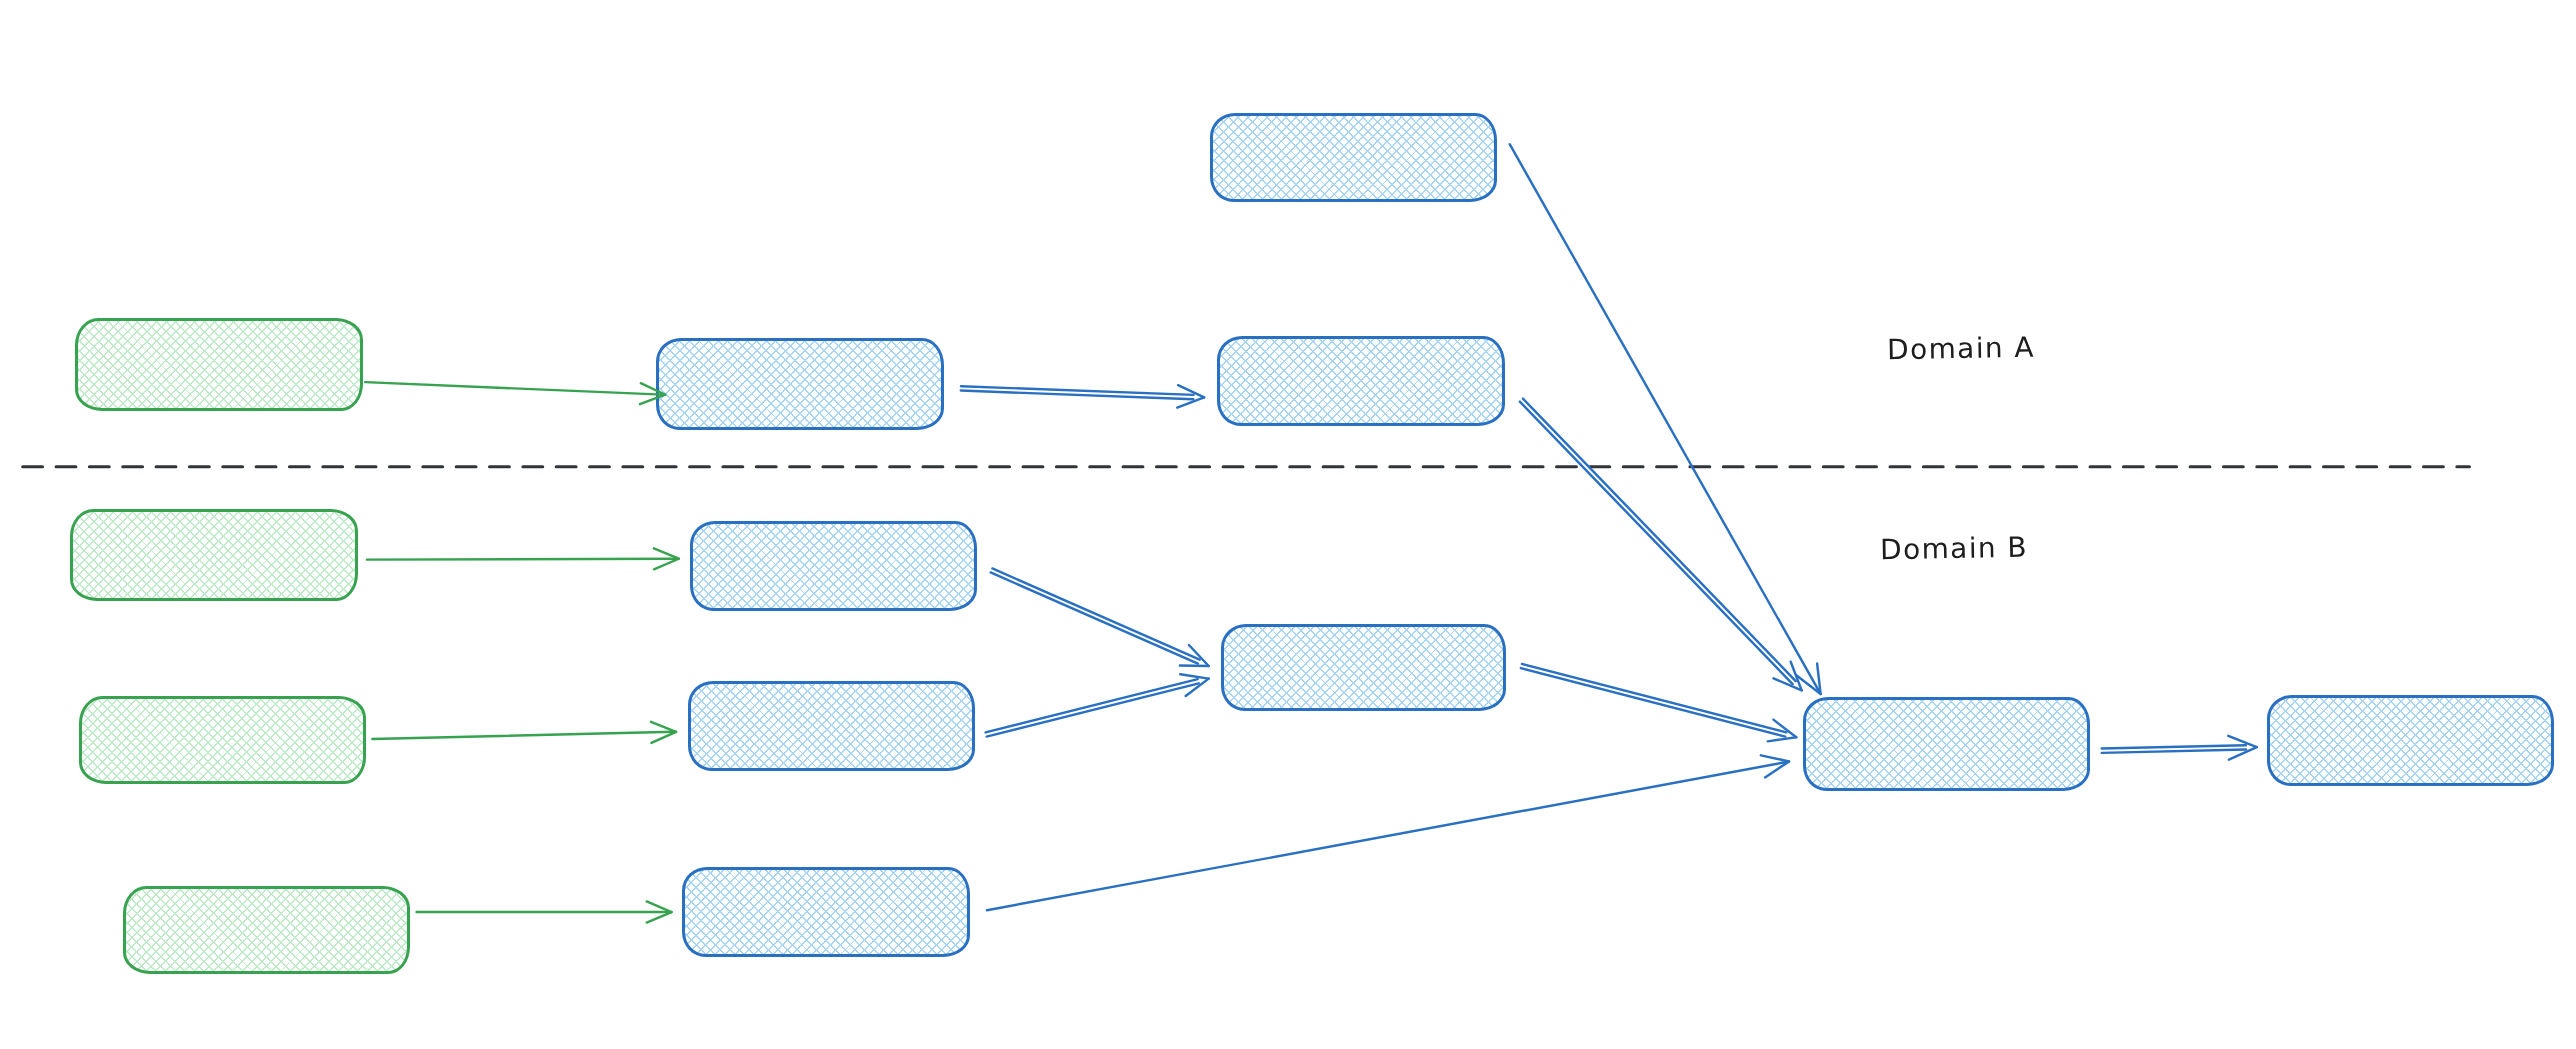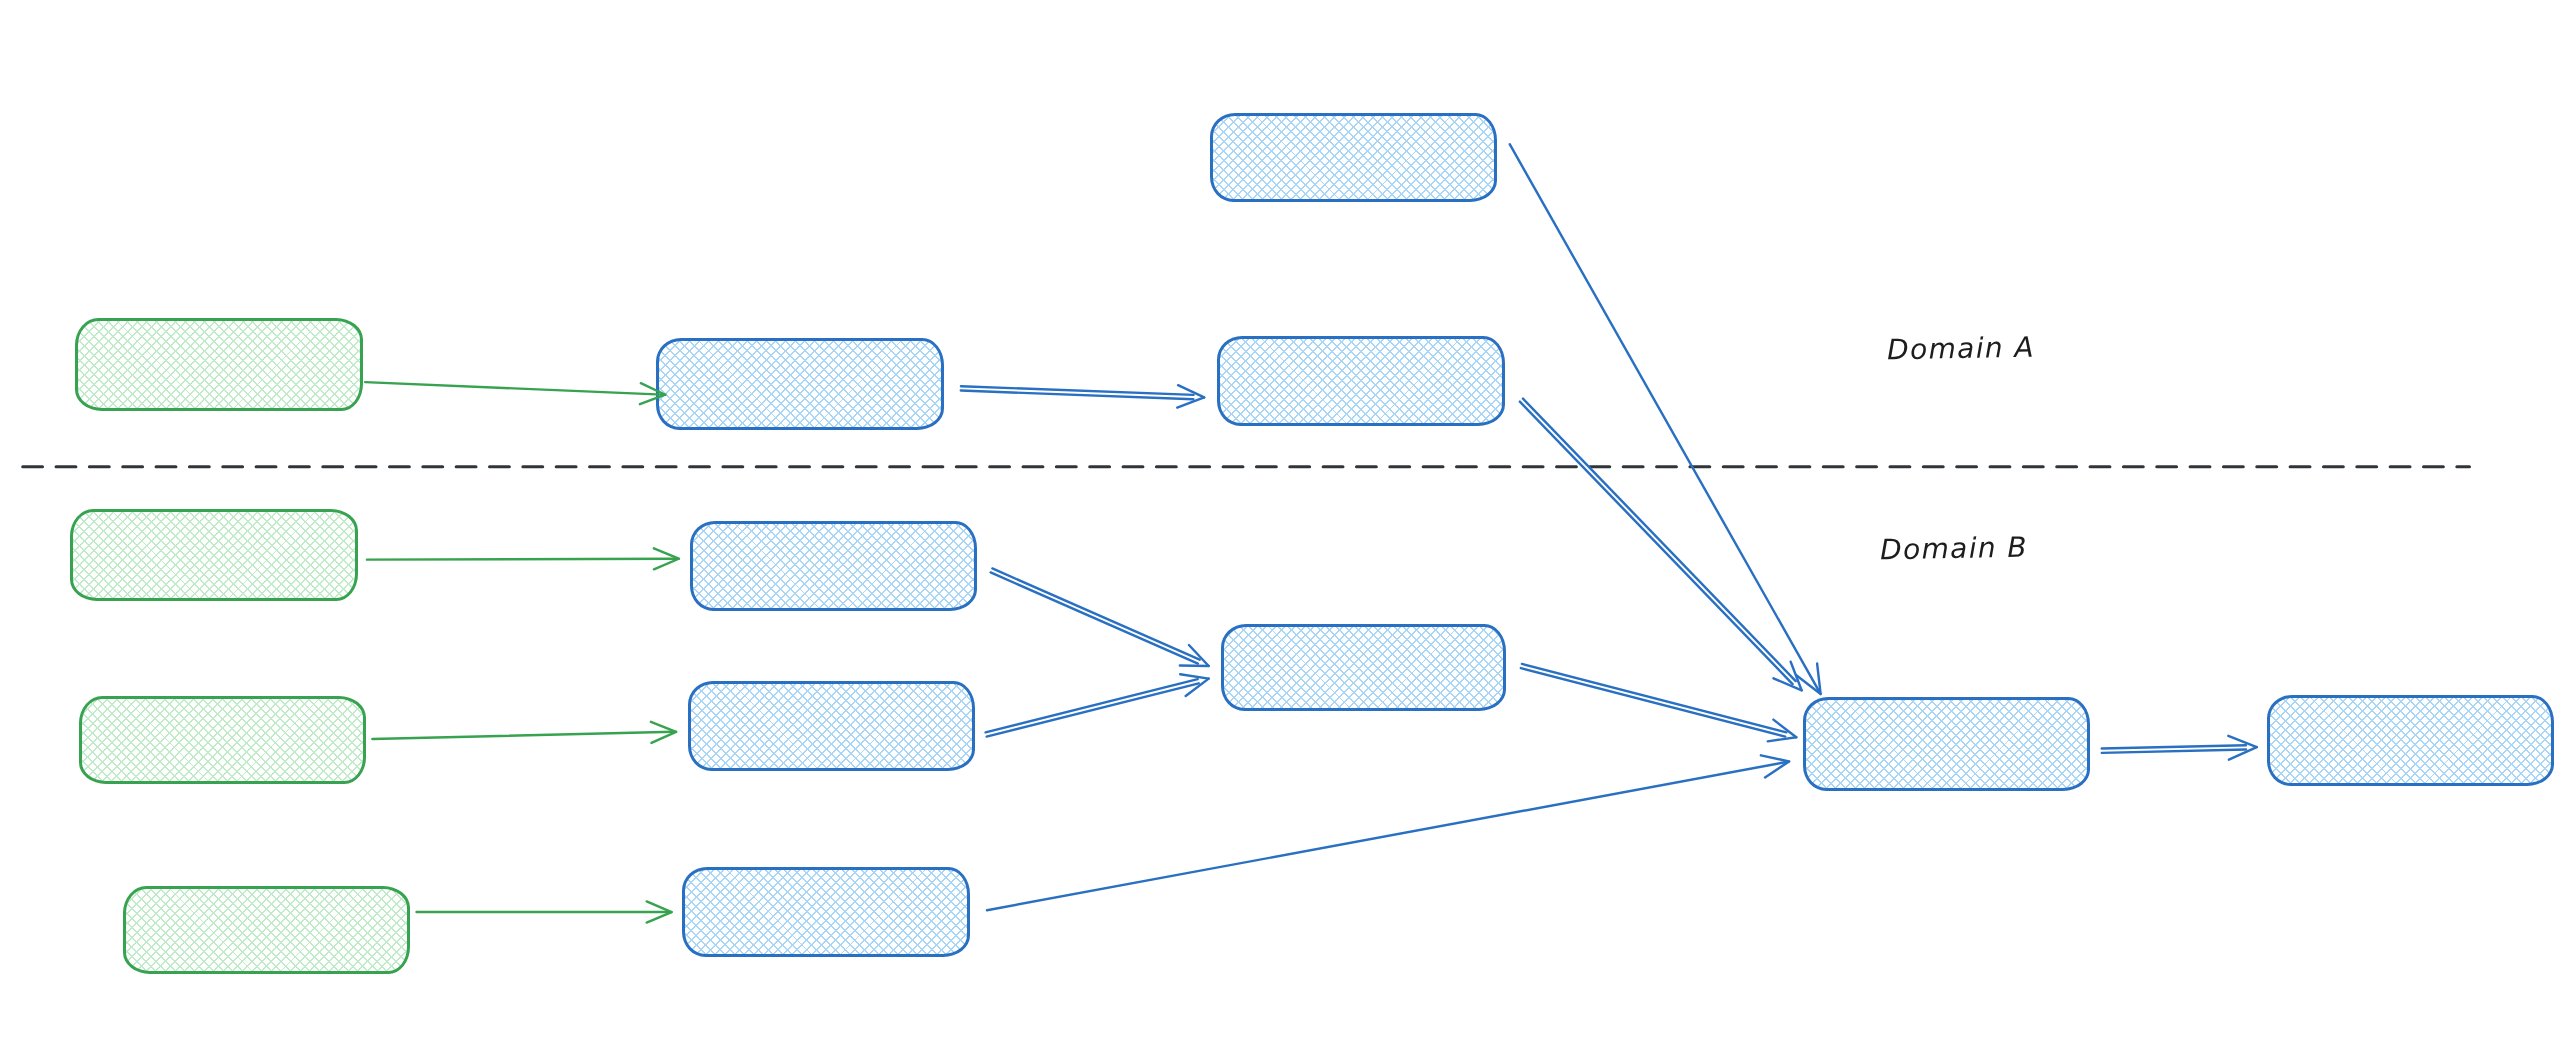--- a/index.html
+++ b/index.html
@@ -1,18 +1,18 @@
 <!DOCTYPE html>
 <html style="--blue-stroke: #2970c2; --blue-hatch: #a9d6f6; --green-stroke: #37a24f; --green-hatch: #c0ebc9; --divider: #30353a; --label: #1d1d1d;font-size:14.4px"><head>
 <meta charset="utf-8">
 <style>
   html,body{margin:0;padding:0;background:#ffffff;}
   body{width:2576px;height:1049px;position:relative;overflow:hidden;
        font-family:"DejaVu Sans", sans-serif;}
-  #stage{position:absolute;left:0;top:0;width:2576px;height:885px;font-style:italic;}
+  #stage{position:absolute;left:0;top:0;width:2576px;height:885px;}
   .node{position:absolute;box-sizing:border-box;border:3.2px solid;background-color:#ffffff;}
   .node-blue{
     border-color:var(--blue-stroke);
     border-radius:25px 21.6px 27px 23.4px / 23.4px 27px 21.6px 25px;
     background-image:
       repeating-linear-gradient(45deg,  var(--blue-hatch) 0 1.4px, transparent 1.4px 6.8px),
       repeating-linear-gradient(-45deg, var(--blue-hatch) 0 1.4px, transparent 1.4px 6.8px);
   }
   .node-green{
     border-color:var(--green-stroke);

